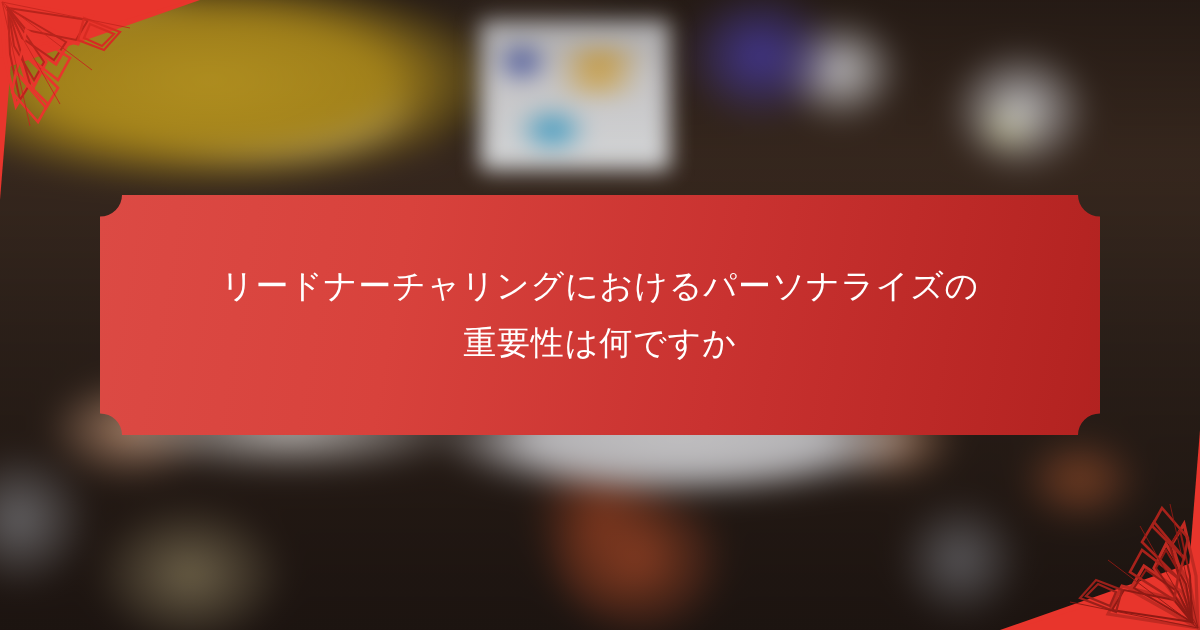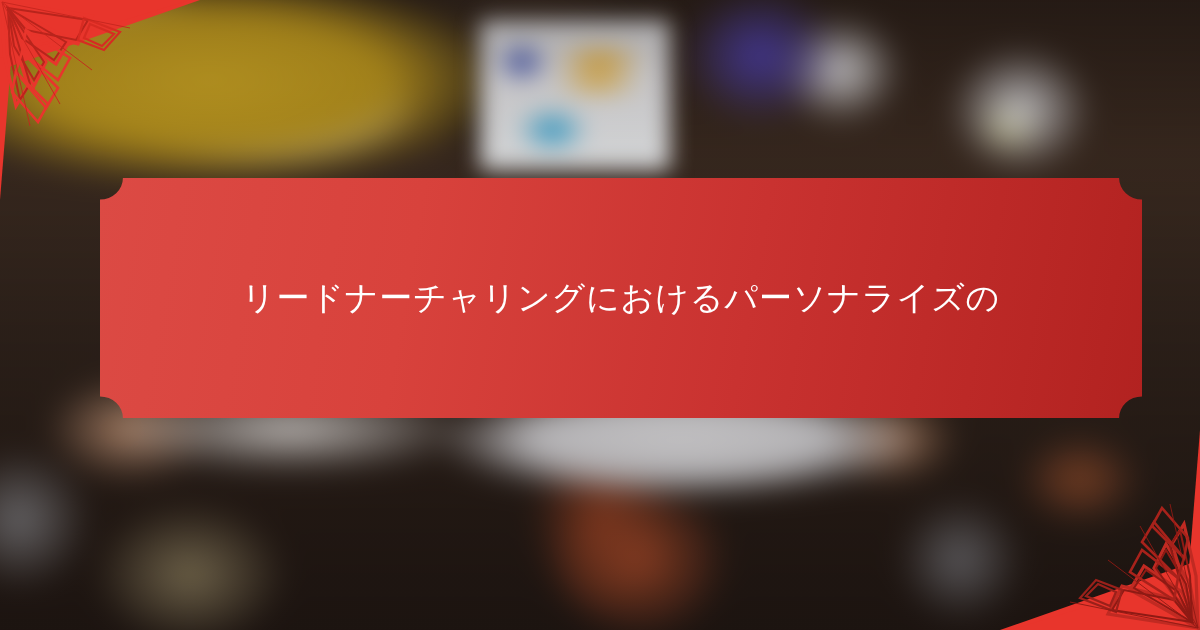--- a/index.html
+++ b/index.html
@@ -78,24 +78,23 @@
 
   
   .ornament { position: absolute; pointer-events: none; }
   .ornament.tl { left: 0; top: 0; }
   .ornament.br { right: 0; bottom: 0; }
 
   
   .banner {
     position: absolute;
     left: 100px;
-    top: 178px;
+    top: 195px;
     width: 1000px;
     height: 240px;
-    padding-left: 42px;
   }
   .banner-shape {
     position: absolute;
     inset: 0;
     background: linear-gradient(100deg, #dc4a44 0%, #d8423c 30%, #c93230 62%, #b22220 100%);
     -webkit-mask-image: var(--notch-mask);
     mask-image: var(--notch-mask);
   }
   .banner-inner {
     position: absolute;
@@ -208,16 +207,17 @@
     <svg width="0" height="0" style="position:absolute" aria-hidden="true">
       <defs>
         <clipPath id="notch" clipPathUnits="objectBoundingBox">
           <path d="M0.022,0 H0.978 A0.022,0.09 0 0 0 1,0.09 V0.91 A0.022,0.09 0 0 0 0.978,1 H0.022 A0.022,0.09 0 0 0 0,0.91 V0.09 A0.022,0.09 0 0 0 0.022,0 Z"></path>
         </clipPath>
       </defs>
     </svg>
     <div class="banner-shape" style="clip-path:url(#notch)"></div>
     <div class="banner-inner">
       <div class="banner-line">リードナーチャリングにおけるパーソナライズの</div>
+      <div class="banner-line">重要性は何ですか</div>
     </div>
   </div>
 
 </div>
 
 </body></html>

